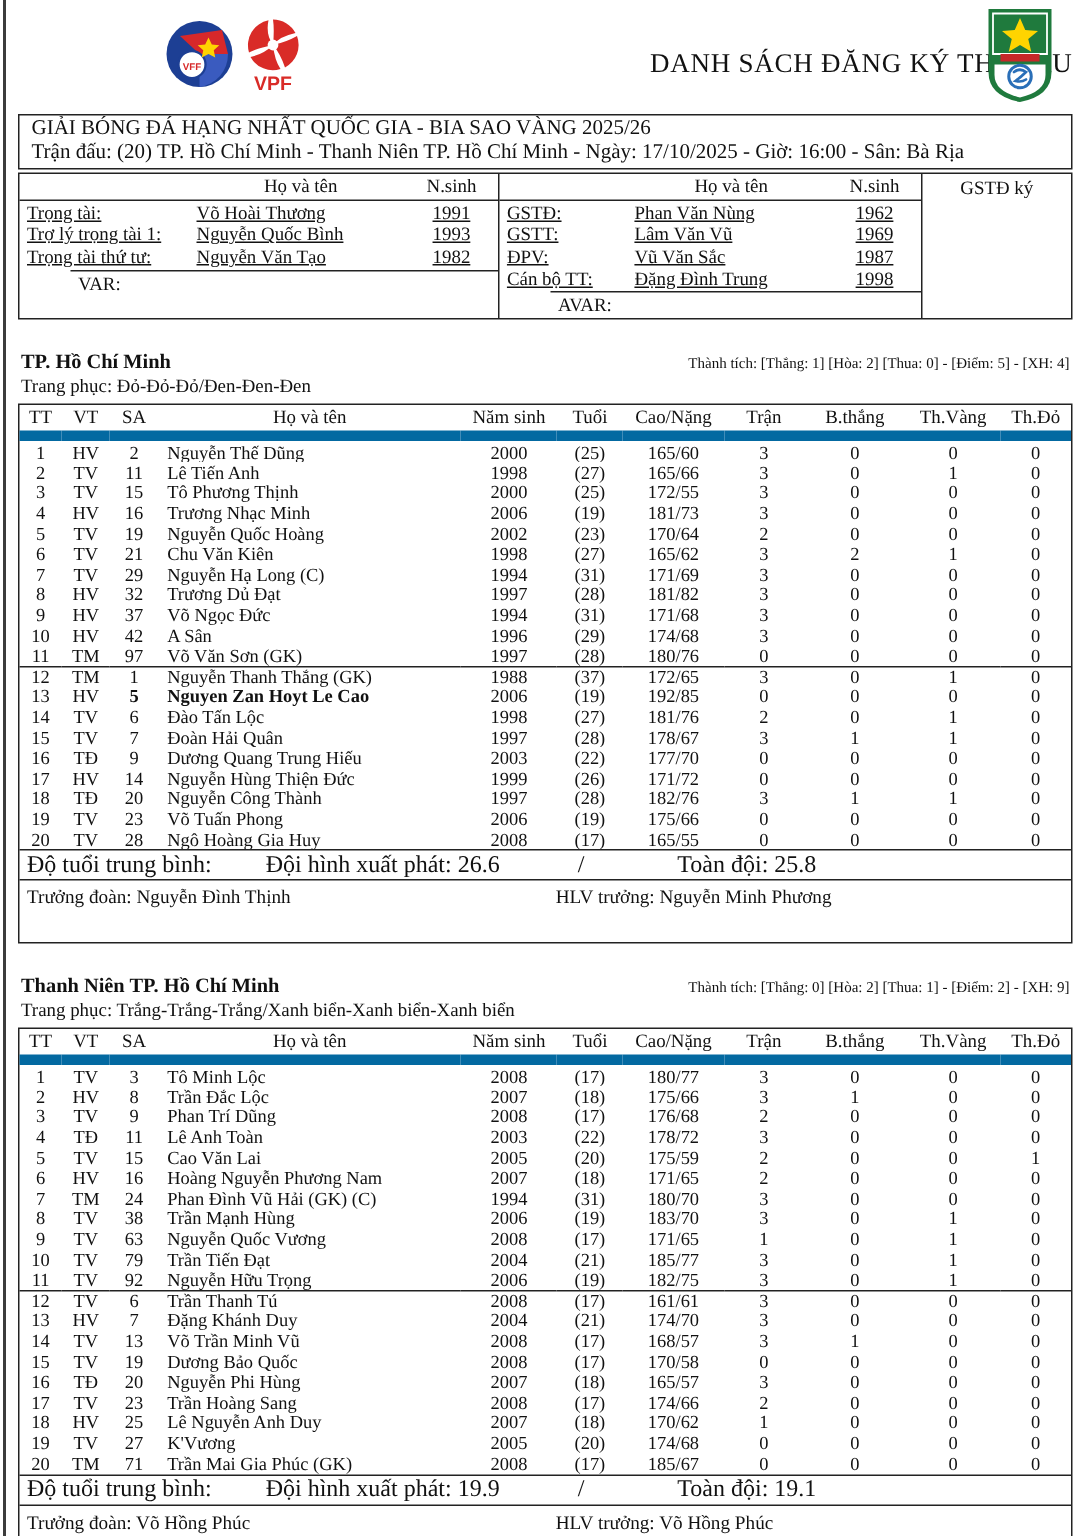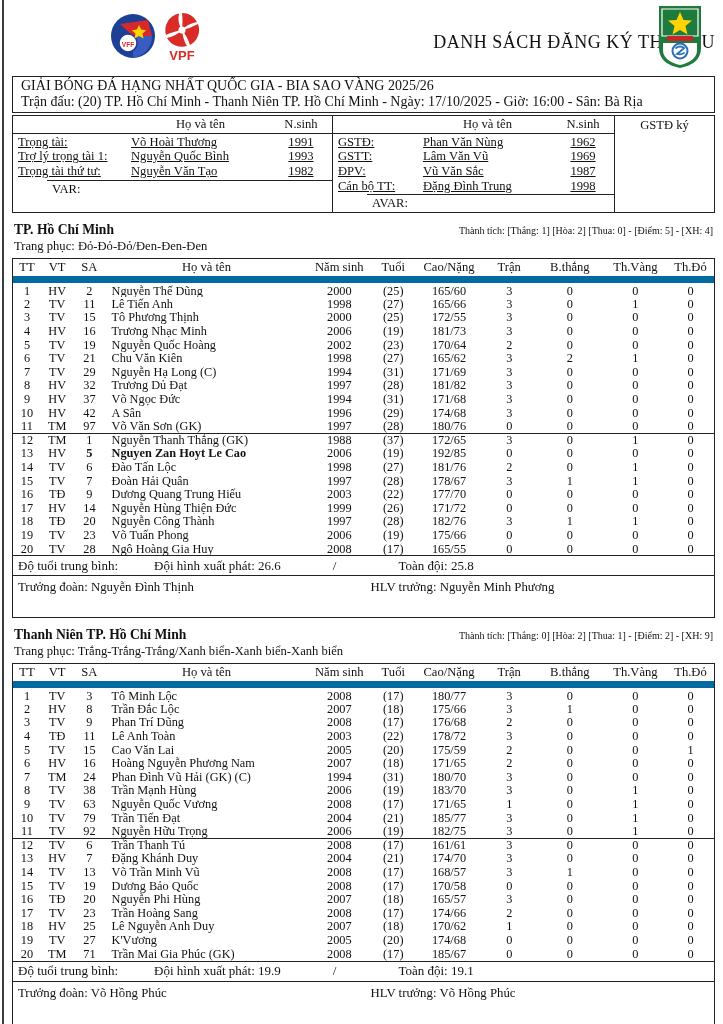--- a/index.html
+++ b/index.html
@@ -25,40 +25,40 @@
   .off-head { display:flex; border-bottom:1px solid #222; height:18px; align-items:center; }
   .off-rows { padding:1px 0; }
   .off-row { display:flex; height:14.6px; align-items:center;text-decoration:underline; }
   .role-l { flex:0 0 118px; padding-left:5px; }
   .role-r { flex:0 0 90px; padding-left:5px; }
   .off-name { flex:1 1 auto; }
   .off-born { flex:0 0 62px; text-align:center; }
   .var-row { border-top:1px solid #222; height:18px; padding-left:5px; display:flex; align-items:center;margin-left:34px; }
 
   
-  .team { margin-top:9px; }
+  .team { margin-top:20px; }
   .team-head { display:flex; justify-content:space-between; align-items:baseline; padding:0 2px; }
   .team-name { font-weight:bold; font-size:13.6px; }
   .team-record { font-size:10px; }
   .team-kit { font-size:12.6px; padding:1px 2px 4px 2px; }
 
   .team-box { border:1.4px solid #222; }
   table.roster { width:100%; border-collapse:collapse; table-layout:fixed; }
   table.roster th { font-weight:normal; font-size:12.6px; height:20px; border-bottom:7px solid #0369a1; vertical-align:middle; }
   table.roster td { font-size:12.3px; height:13.6px; line-height:1; vertical-align:middle; text-align:center; overflow:hidden; white-space:nowrap; }
   col.w-tt {width:4.0%;} col.w-vt {width:4.6%;} col.w-sa {width:4.6%;} col.w-name {width:28.8%;}
   col.w-born {width:9.1%;} col.w-age {width:6.3%;} col.w-hw {width:9.6%;} col.w-tran {width:7.6%;}
   col.w-bt {width:9.7%;} col.w-tv {width:9.0%;} col.w-td {width:6.7%;}
   table.roster td.c3 { text-align:left; padding-left:6px; }
   table.roster th.h3 { text-align:center; }
   tr.group-start td { border-top:1px solid #222; }
   tr.bold-row td.c2, tr.bold-row td.c3 { font-weight:bold; }
   tbody tr:first-child td { padding-top:2px; }
 
-  .avg-row { border-top:1px solid #222; display:flex; align-items:center; height:20px; font-size:13px; padding-left:5px; }
+  .avg-row { border-top:1px solid #222; display:flex; align-items:center; height:20px; font-size:16px; padding-left:5px; }
   .avg-start { margin-left:36px; }
   .avg-sep { margin-left:52px; }
   .avg-all { margin-left:62px; }
   .leader-row { border-top:1px solid #222; position:relative; min-height:42px; font-size:12.8px; padding:4px 0 0 5px; }
   .coach { position:absolute; left:51%; top:4px; }
   .team:last-child .leader-row { min-height:50px; }
 </style>
 </head>
 <body>
 

